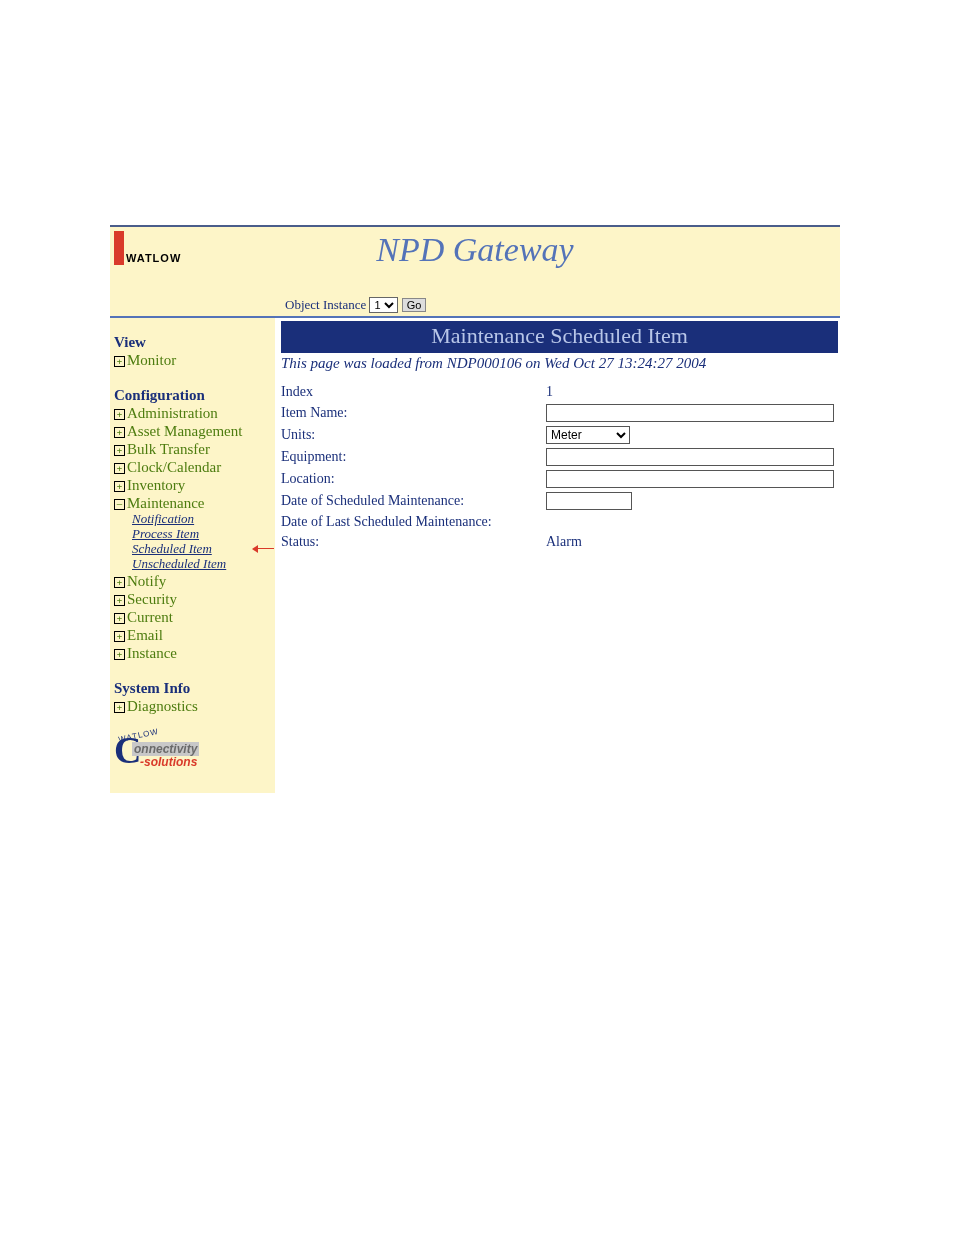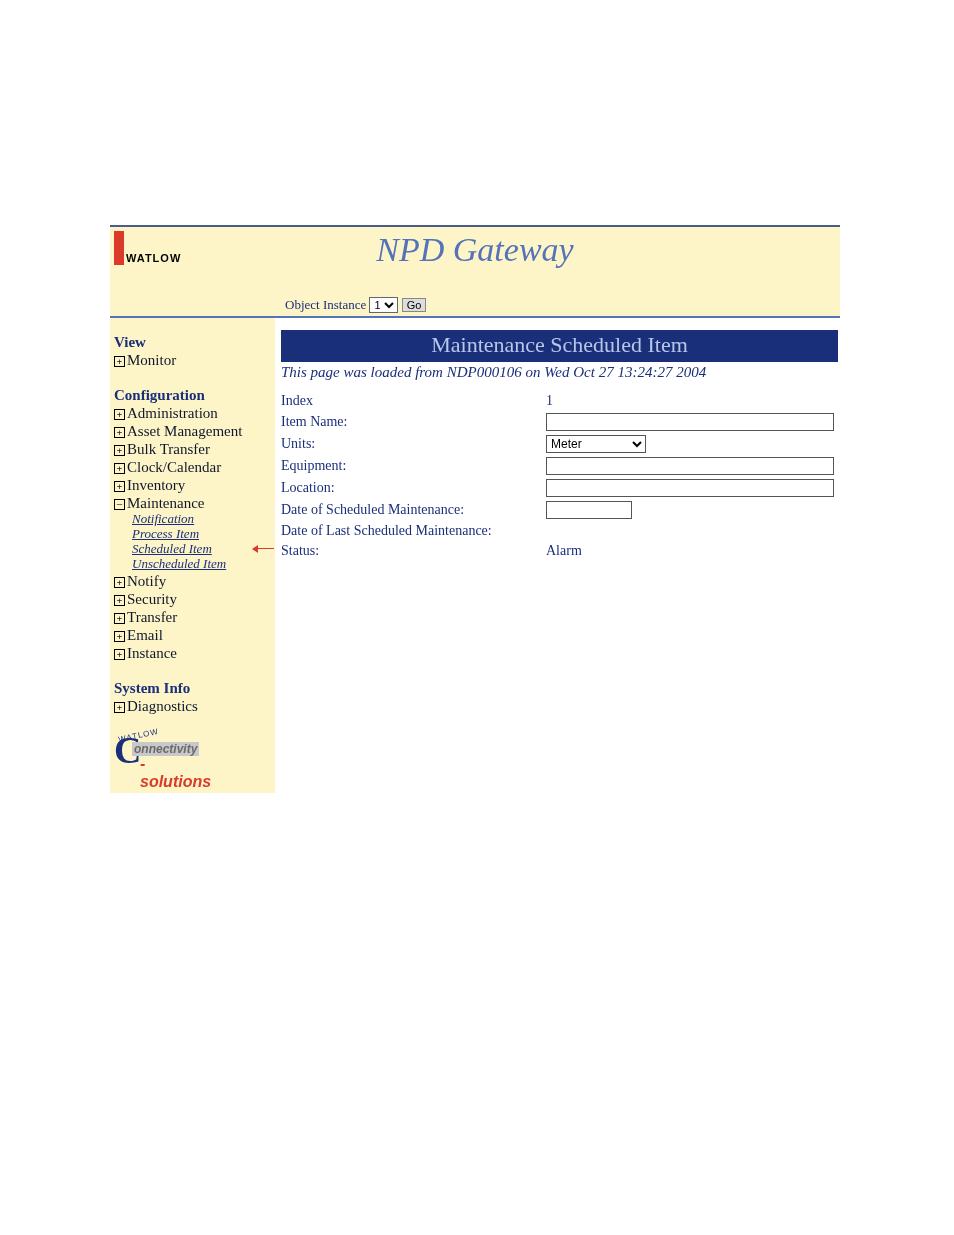--- a/index.html
+++ b/index.html
@@ -86,21 +86,21 @@
     box-sizing: border-box;
     font-family: "Times New Roman", serif;
     font-size: 15px;
   }
   .sidebar .section-head {
     font-weight: bold;
     color: #1a2f7a;
     margin-top: 4px;
   }
   .sidebar .tree-item {
-    color: #0f172a;
+    color: #4d7c0f;
     line-height: 1.2;
     cursor: pointer;
   }
   .sidebar .tree-item .box {
     display: inline-block;
     width: 9px;
     height: 9px;
     border: 1px solid #000;
     font-size: 9px;
     line-height: 8px;
@@ -177,28 +177,28 @@
     font-style: italic;
     font-weight: bold;
     color: #6a6a6a;
     background: #c8c8c8;
     padding: 0 2px;
   }
   .conn-logo .sol {
     position: absolute;
     left: 26px; top: 22px;
     font-family: Arial, sans-serif;
-    font-size: 16px;
+    font-size: 12px;
     font-style: italic;
     font-weight: bold;
     color: #d93a2a;
   }
   .main {
     flex: 1;
-    padding: 12px 0 0 6px;
+    padding: 3px 0 0 6px;
   }
   .page-title-bar {
     background: #1a2f7a;
     color: #b8c6e8;
     font-family: "Times New Roman", serif;
     font-size: 22px;
     text-align: center;
     padding: 2px 0 4px;
     margin-right: 2px;
   }
@@ -283,21 +283,21 @@
       <div class="tree-item"><span class="box">+</span><span>Inventory</span></div>
       <div class="tree-item"><span class="box">–</span><span>Maintenance</span></div>
       <div class="subitems">
         <a>Notification</a>
         <a>Process Item</a>
         <a class="current">Scheduled Item</a>
         <a>Unscheduled Item</a>
       </div>
       <div class="tree-item"><span class="box">+</span><span>Notify</span></div>
       <div class="tree-item"><span class="box">+</span><span>Security</span></div>
-      <div class="tree-item"><span class="box">+</span><span>Transfer</span></div>
+      <div class="tree-item"><span class="box">+</span><span>Current</span></div>
       <div class="tree-item"><span class="box">+</span><span>Email</span></div>
       <div class="tree-item"><span class="box">+</span><span>Instance</span></div>
 
       <div class="gap"></div>
 
       <div class="section-head">System Info</div>
       <div class="tree-item"><span class="box">+</span><span>Diagnostics</span></div>
 
       <div class="conn-logo">
         <div class="arc">WATLOW</div>
@@ -317,21 +317,21 @@
           <td class="label">Index</td>
           <td>1</td>
         </tr>
         <tr>
           <td class="label">Item Name:</td>
           <td><input type="text" class="wide" style=""></td>
         </tr>
         <tr>
           <td class="label">Units:</td>
           <td>
-            <select style="width:100px;">
+            <select style="width:84px;">
               <option>Meter</option>
             </select>
           </td>
         </tr>
         <tr>
           <td class="label">Equipment:</td>
           <td><input type="text" class="wide" style=""></td>
         </tr>
         <tr>
           <td class="label">Location:</td>

